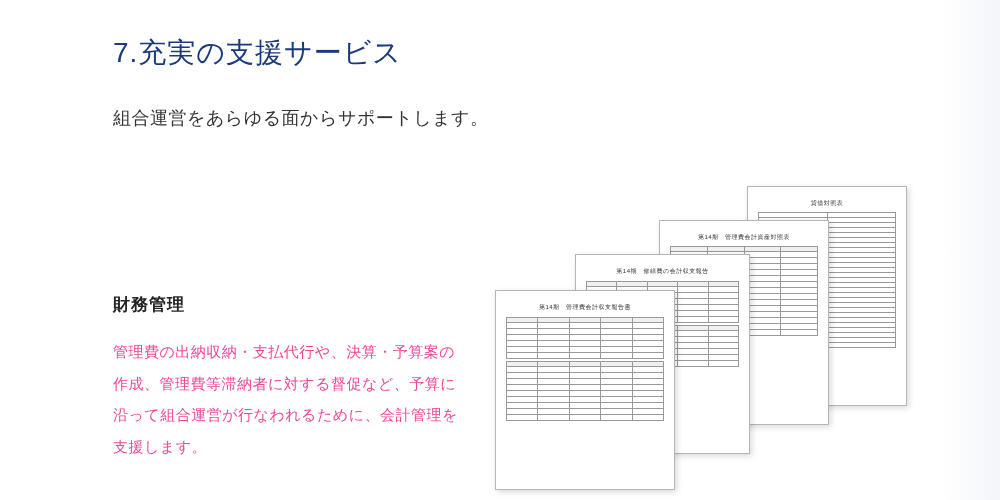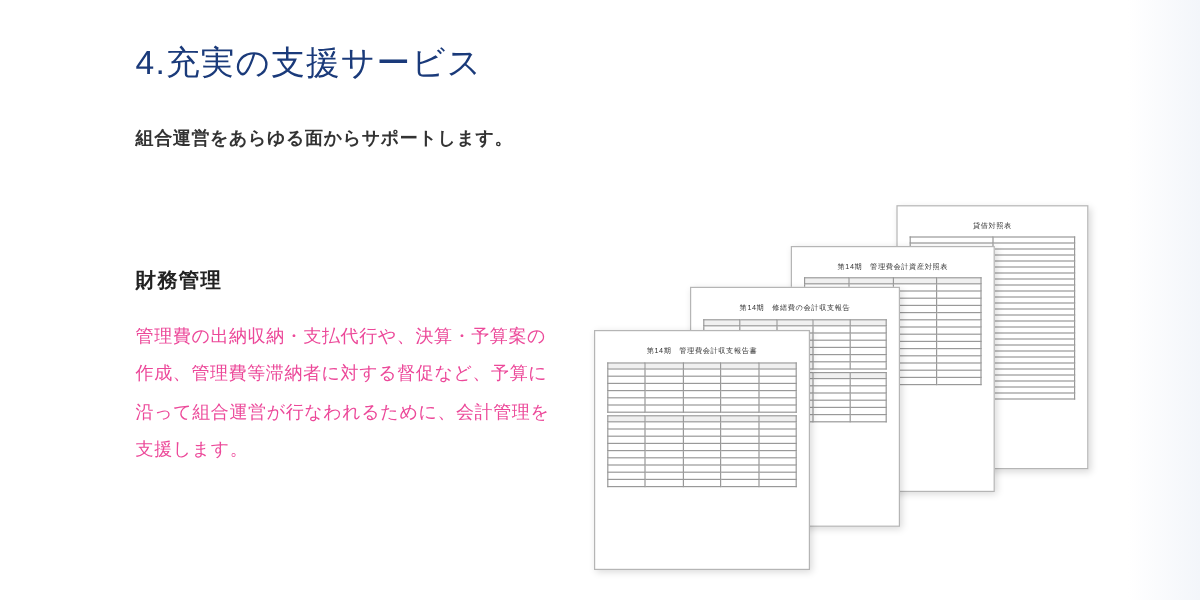--- a/index.html
+++ b/index.html
@@ -16,30 +16,29 @@
       position: relative;
     }
     .section-title {
       font-size: 28px;
       font-weight: 500;
       color: #1a3a7a;
       letter-spacing: 1px;
       margin-bottom: 34px;
     }
     .section-lead {
-      font-size: 15px;
+      font-size: 18px;
       color: #333;
       letter-spacing: 0.5px;
-      margin-bottom: 40px;
-      font-weight: bold;
+      margin-bottom: 50px;
     }
     .content-row {
       display: flex;
       gap: 24px;
-      align-items: center;
+      align-items: flex-end;
     }
     .text-col {
       flex: 0 0 350px;
     }
     .subsection-title {
       font-size: 17px;
       font-weight: 700;
       color: #222;
       margin-bottom: 20px;
       letter-spacing: 1px;
@@ -123,21 +122,21 @@
       pointer-events: none;
     }
   </style>
 </head>
 <body>
 
 <div class="bg-wash"></div>
 
 <div class="container">
 
-  <h2 class="section-title">4.充実の支援サービス</h2>
+  <h2 class="section-title">7.充実の支援サービス</h2>
 
   <p class="section-lead">組合運営をあらゆる面からサポートします。</p>
 
   <div class="content-row">
 
     <div class="text-col">
       <h3 class="subsection-title">財務管理</h3>
       <p class="subsection-body">管理費の出納収納・支払代行や、決算・予算案の作成、管理費等滞納者に対する督促など、予算に沿って組合運営が行なわれるために、会計管理を支援します。</p>
     </div>
 

